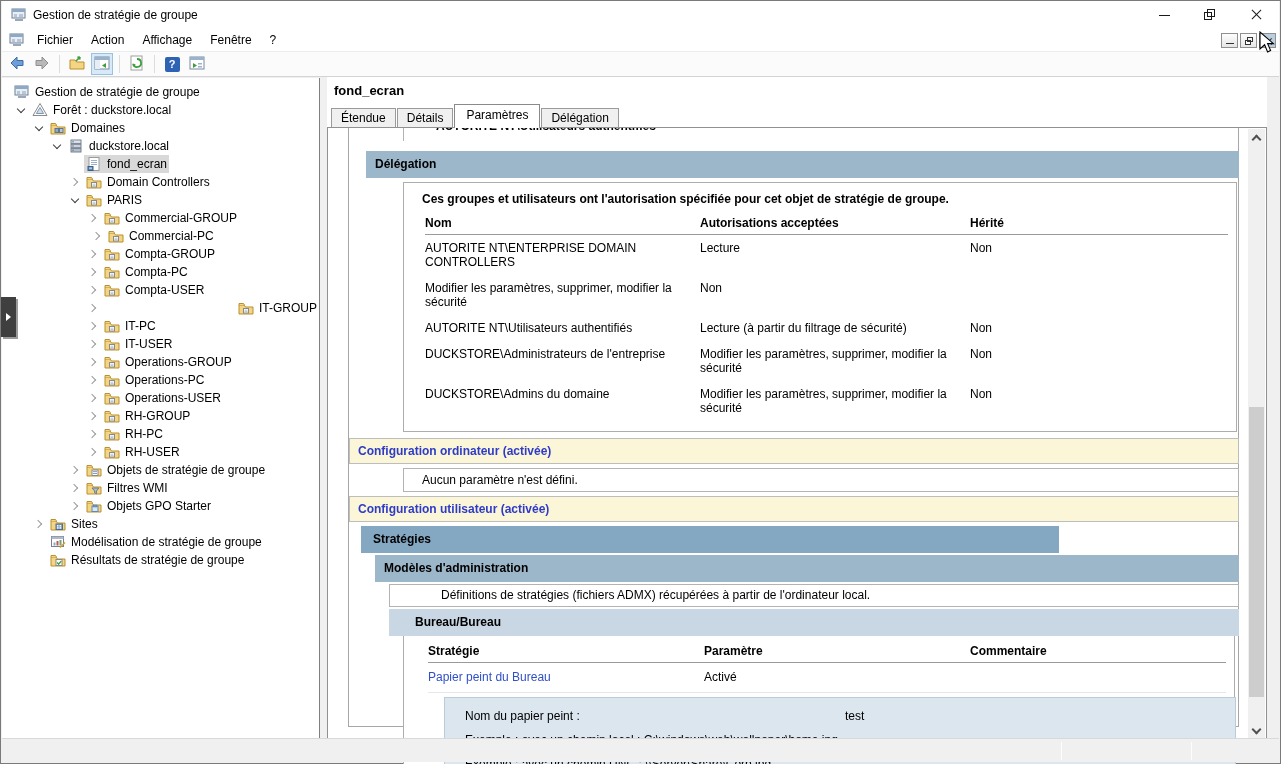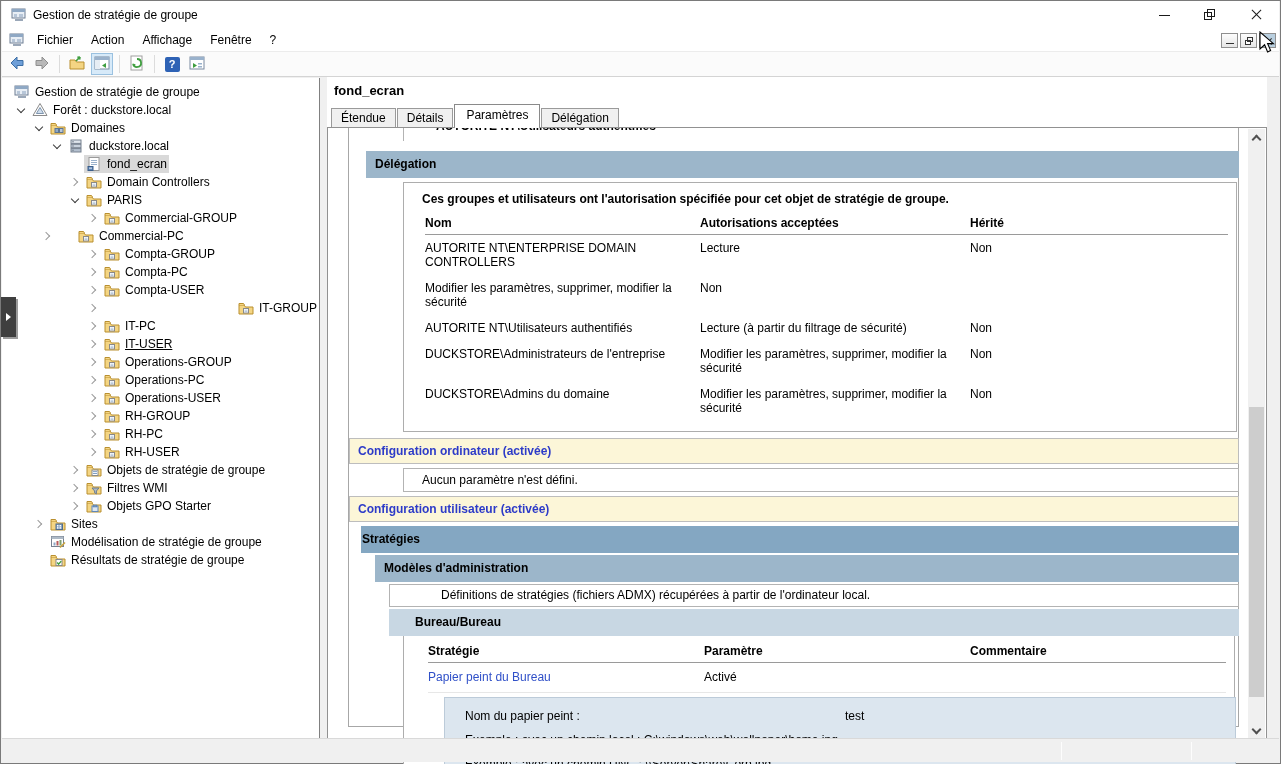--- a/index.html
+++ b/index.html
@@ -77,21 +77,21 @@
   
   .page { position:absolute; left:0; top:50px; width:940px; height:612px; border:1px solid #919191; background:#fff; }
 
   
   .report { position:absolute; left:20px; top:0; width:891px; height:599px;
             border-left:1px solid #a7a7a7; border-right:1px solid #a7a7a7; border-bottom:1px solid #a7a7a7; }
   .cliprow { position:relative; height:23px; overflow:hidden; }
   .cliprow .gline { position:absolute; left:54px; top:0; width:1px; height:13px; background:#b3b3b3; }
   .cliprow .t { position:absolute; left:87px; top:-9px; font-weight:bold; }
   .bar { height:27px; line-height:27px; font-weight:bold; }
-  .bar-blue1 { background:#84a7c2; margin-left:12px; width:878px; padding-left:1px; }
+  .bar-blue1 { background:#84a7c2; margin-left:12px; width:698px; padding-left:12px; }
   .bar-blue2 { background:#9cb6ca; margin-left:17px; width:873px; padding-left:9px; }
   .bar-blue2b { background:#9cb6ca; margin-left:26px; width:864px; padding-left:9px; }
   .bar-blue3 { background:#c8d7e3; margin-left:40px; width:850px; padding-left:26px; }
   .bar-yellow { background:#fcf6d8; border:1px solid #bdbdbd; color:#2d3bc8; margin-left:0; width:890px; padding-left:8px; height:26px; line-height:24px; }
 
   .dlgbox { margin:4px 0 0 54px; width:834px; border:1px solid #adadad; background:#fff; padding:9px 0 10px 0; }
   .dlg-desc { font-weight:bold; padding-left:18px; margin-bottom:10px; }
   .grid3 { display:grid; grid-template-columns:275px 270px 1fr; margin:0 8px 0 21px; }
   .grid3.hdr { font-weight:bold; border-bottom:1px solid #9a9a9a; padding-bottom:4px; }
   .grid3.row { padding:6px 0; }
@@ -348,21 +348,21 @@
           <span class="ticon"><svg width="16" height="16">
               <path d="M1,5 h5 l1.5,2 h7.5 v7 h-14 z" fill="#f4d583" stroke="#b98f2f"></path>
               <path d="M1,5 v-1.5 h4.5 l1,1.5" fill="#f4d583" stroke="#b98f2f"></path>
               <rect x="5.5" y="8.5" width="5" height="4.5" fill="#fff" stroke="#8a8a8a"></rect>
               <rect x="6.5" y="9.8" width="3" height="0.7" fill="#9ab2cc"></rect>
               <rect x="6.5" y="11.2" width="3" height="0.7" fill="#9ab2cc"></rect>
             </svg></span>
           <span class="tlabel">Commercial-GROUP</span>
         </span>
       </div>
-      <div class="trow" style="padding-left: 36px; gap: 20px;">
+      <div class="trow" style="padding-left: 86px;">
         <span class="chevslot">
           <span class="chev col"></span>
         </span>
         <span class="tsel">
           <span class="ticon"><svg width="16" height="16">
               <path d="M1,5 h5 l1.5,2 h7.5 v7 h-14 z" fill="#f4d583" stroke="#b98f2f"></path>
               <path d="M1,5 v-1.5 h4.5 l1,1.5" fill="#f4d583" stroke="#b98f2f"></path>
               <rect x="5.5" y="8.5" width="5" height="4.5" fill="#fff" stroke="#8a8a8a"></rect>
               <rect x="6.5" y="9.8" width="3" height="0.7" fill="#9ab2cc"></rect>
               <rect x="6.5" y="11.2" width="3" height="0.7" fill="#9ab2cc"></rect>
@@ -438,21 +438,21 @@
           <span class="ticon"><svg width="16" height="16">
               <path d="M1,5 h5 l1.5,2 h7.5 v7 h-14 z" fill="#f4d583" stroke="#b98f2f"></path>
               <path d="M1,5 v-1.5 h4.5 l1,1.5" fill="#f4d583" stroke="#b98f2f"></path>
               <rect x="5.5" y="8.5" width="5" height="4.5" fill="#fff" stroke="#8a8a8a"></rect>
               <rect x="6.5" y="9.8" width="3" height="0.7" fill="#9ab2cc"></rect>
               <rect x="6.5" y="11.2" width="3" height="0.7" fill="#9ab2cc"></rect>
             </svg></span>
           <span class="tlabel">IT-PC</span>
         </span>
       </div>
-      <div class="trow" style="padding-left: 82px; text-decoration: underline;">
+      <div class="trow" style="padding-left: 82px;">
         <span class="chevslot">
           <span class="chev col"></span>
         </span>
         <span class="tsel">
           <span class="ticon"><svg width="16" height="16">
               <path d="M1,5 h5 l1.5,2 h7.5 v7 h-14 z" fill="#f4d583" stroke="#b98f2f"></path>
               <path d="M1,5 v-1.5 h4.5 l1,1.5" fill="#f4d583" stroke="#b98f2f"></path>
               <rect x="5.5" y="8.5" width="5" height="4.5" fill="#fff" stroke="#8a8a8a"></rect>
               <rect x="6.5" y="9.8" width="3" height="0.7" fill="#9ab2cc"></rect>
               <rect x="6.5" y="11.2" width="3" height="0.7" fill="#9ab2cc"></rect>

